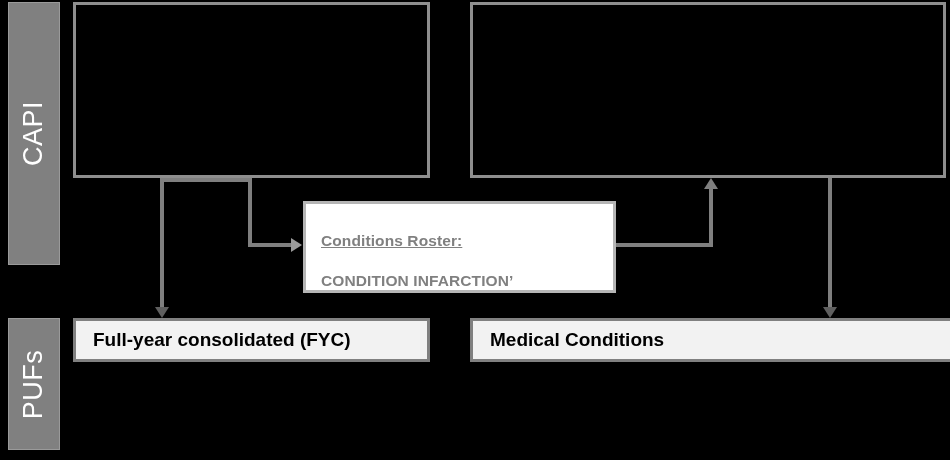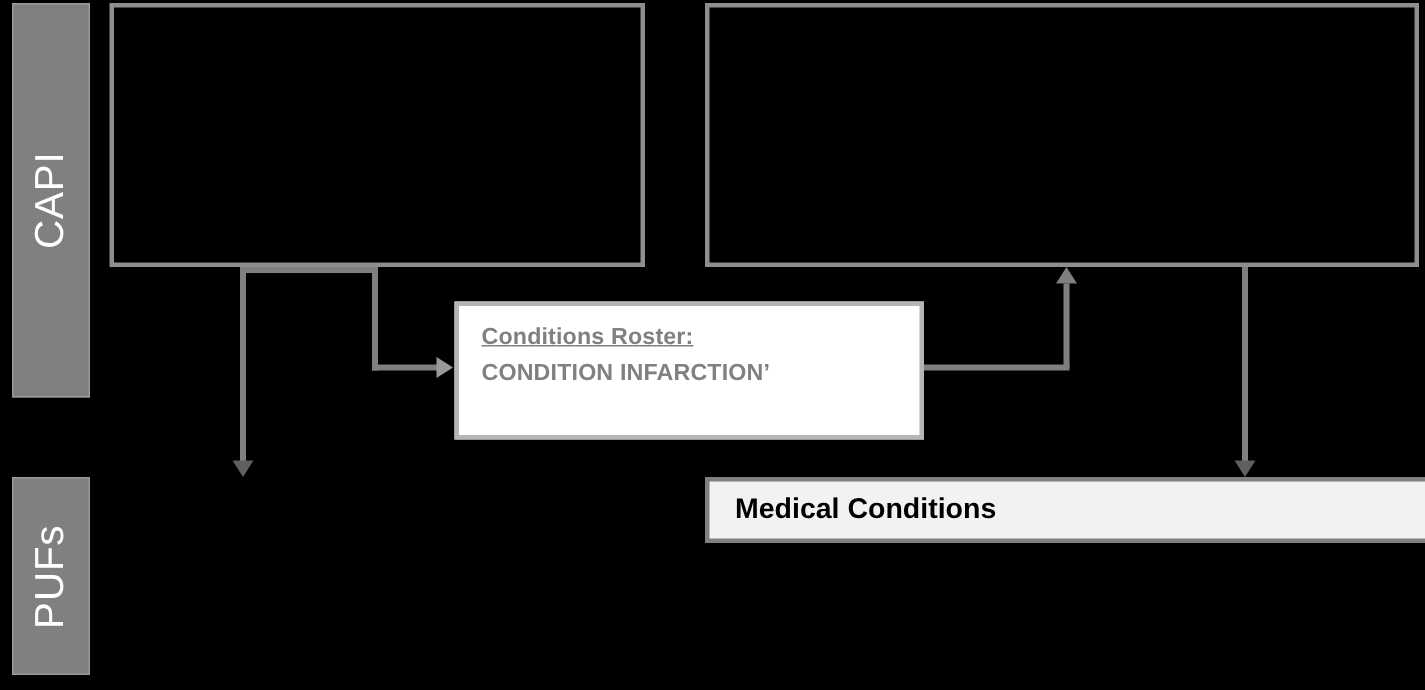--- a/index.html
+++ b/index.html
@@ -60,20 +60,21 @@
     box-sizing: border-box;
     padding: 9px 0 0 15px;
   }
   .roster-line {
     color: #808080;
     font-size: 15.5px;
     font-weight: bold;
     line-height: 24px;
     letter-spacing: 0.1px;
     white-space: nowrap;
+    margin-top: 16px;
   }
   .roster-title { text-decoration: underline; }
 
   
   .puf {
     position: absolute;
     background: #f2f2f2;
     border: 3px solid #808080;
     box-sizing: border-box;
     display: flex;
@@ -147,18 +148,21 @@
     <div class="roster-line">CONDITION INFARCTION’</div>
   </div>
 
   <div class="conn-h" style="left:616px; top:243px; width:97px;"></div>
   <div class="conn-v" style="left:709px; top:189px; height:56px;"></div>
   <div class="arrow arrow-up" style="left:704px; top:178px;"></div>
 
   <div class="conn-v" style="left:828px; top:178px; height:132px;"></div>
   <div class="arrow arrow-down" style="left:823px; top:307px;"></div>
 
+  <div class="puf" id="puf-fyc">
+    <span class="puf-label">Full-year consolidated (FYC)</span>
+  </div>
 
   <div class="puf" id="puf-mc">
     <span class="puf-label">Medical Conditions</span>
   </div>
 
 </div>
 
 </body></html>

